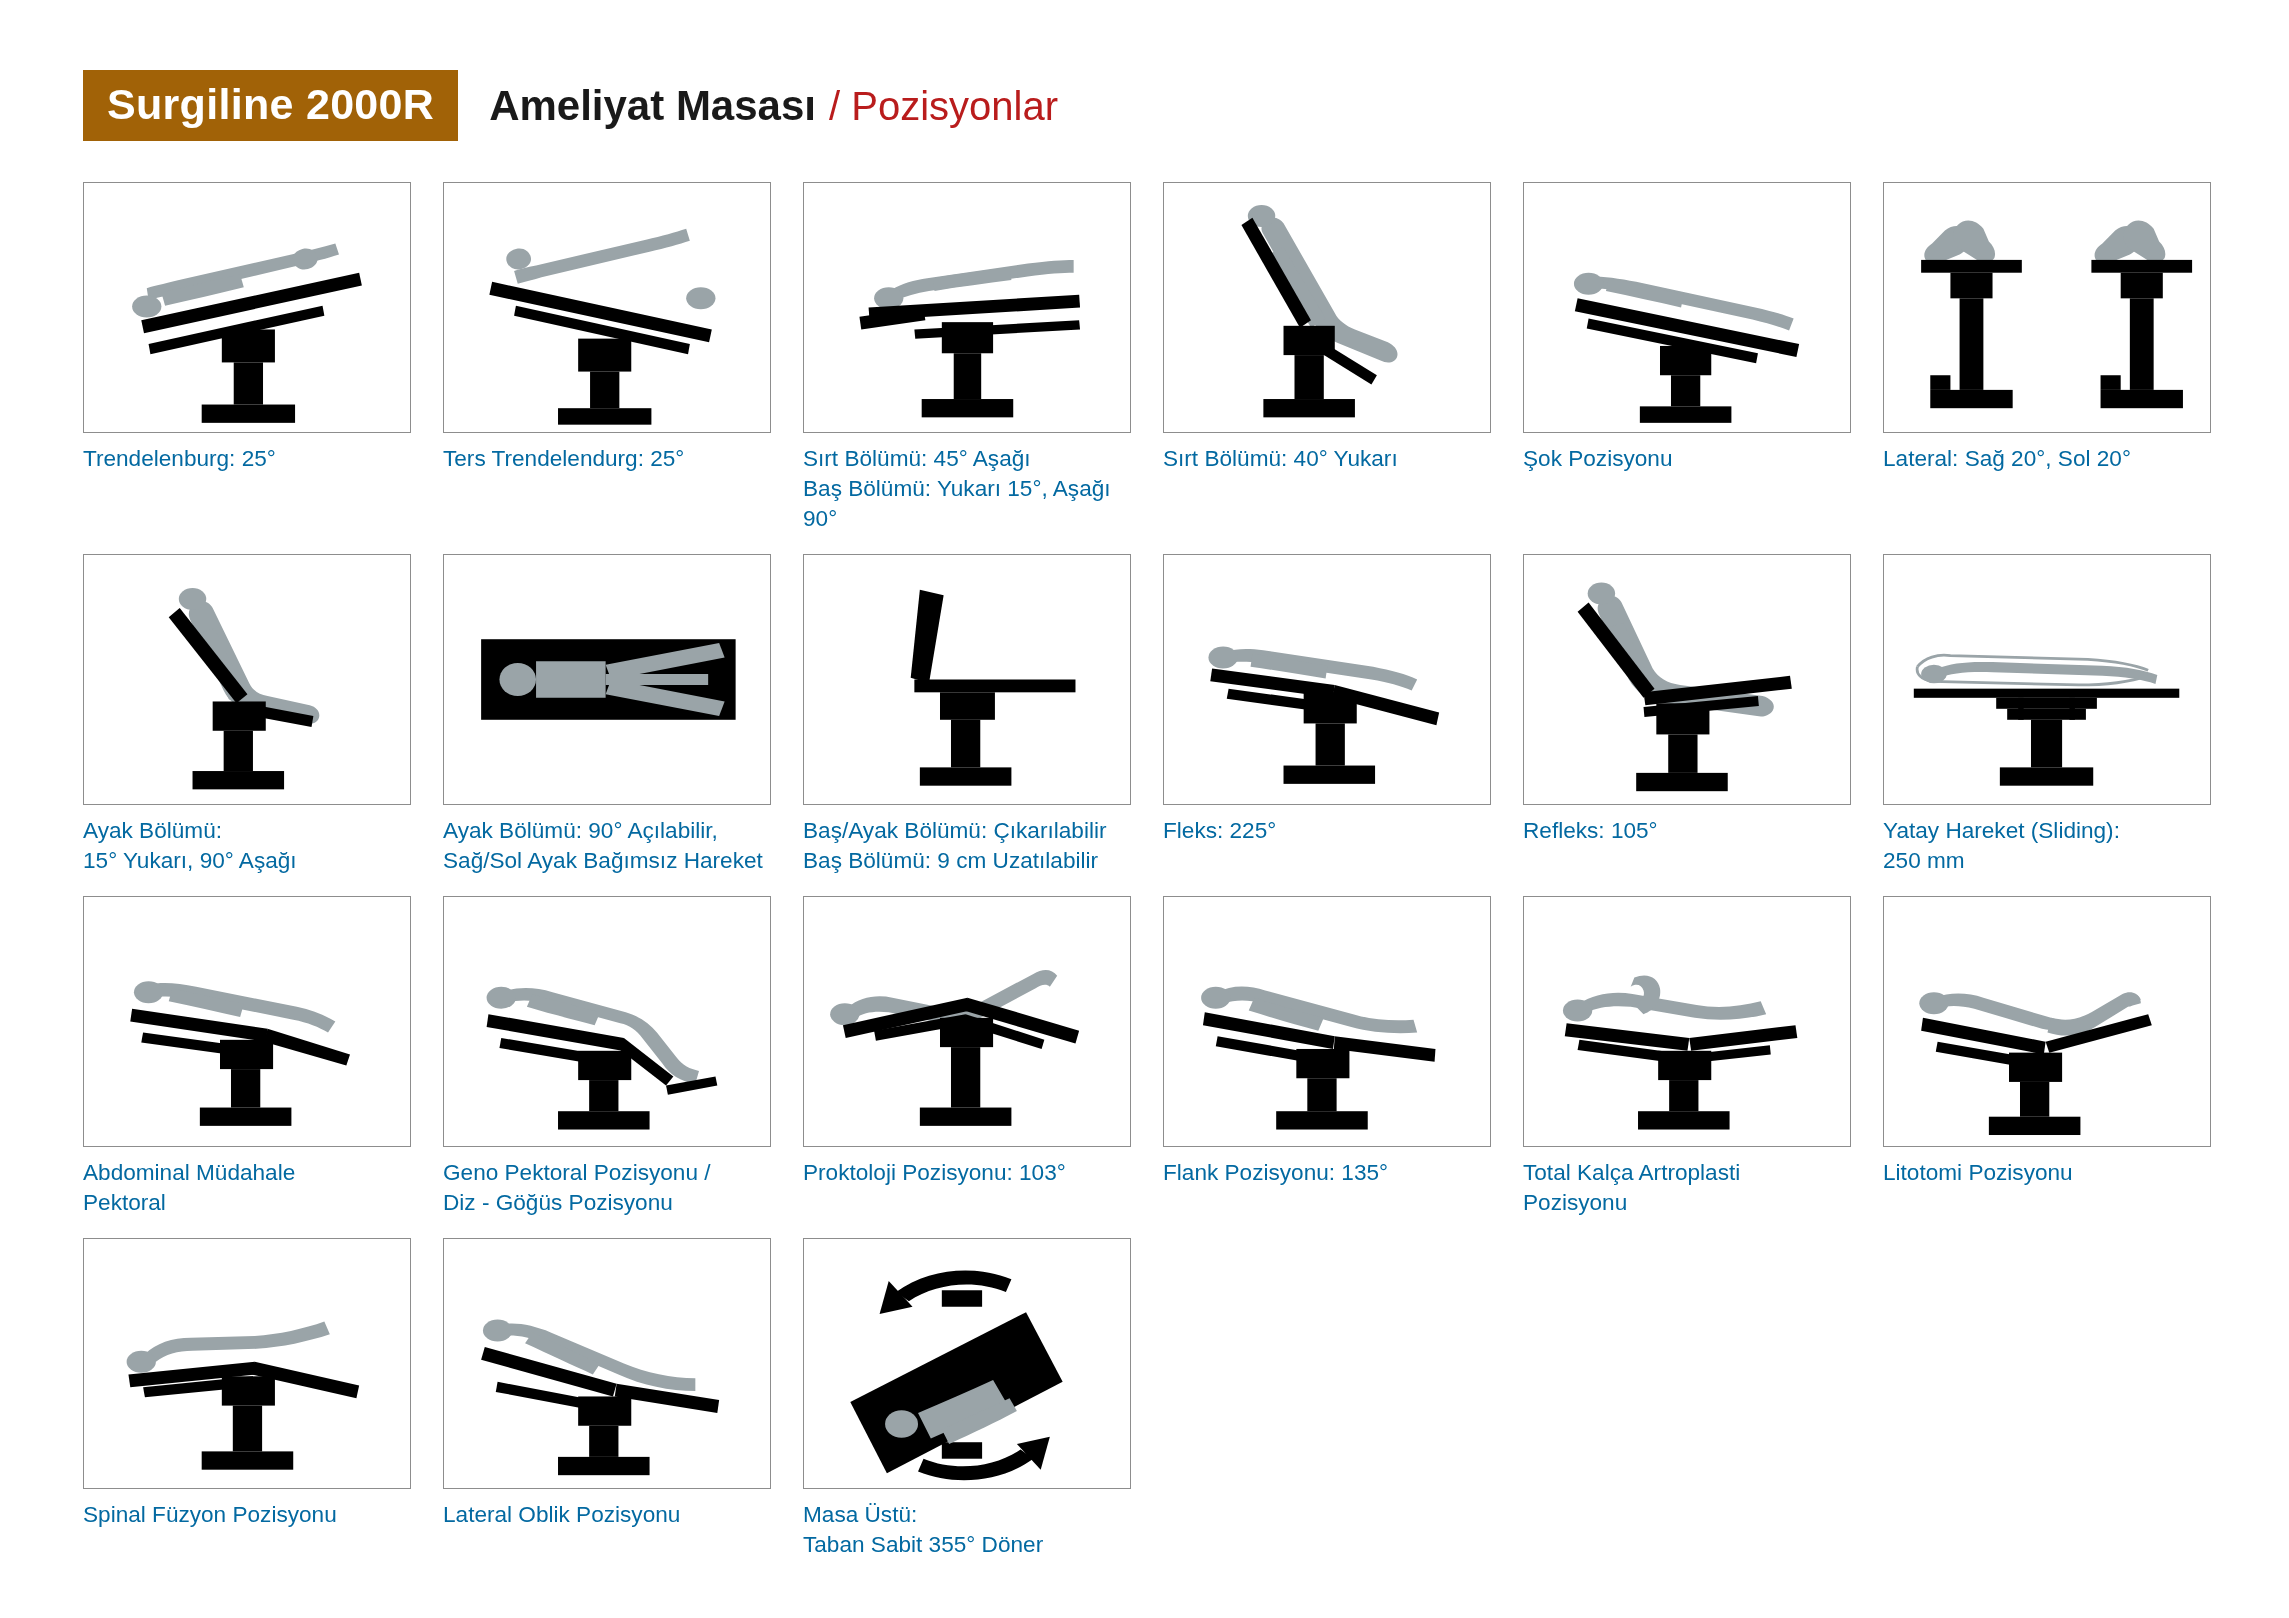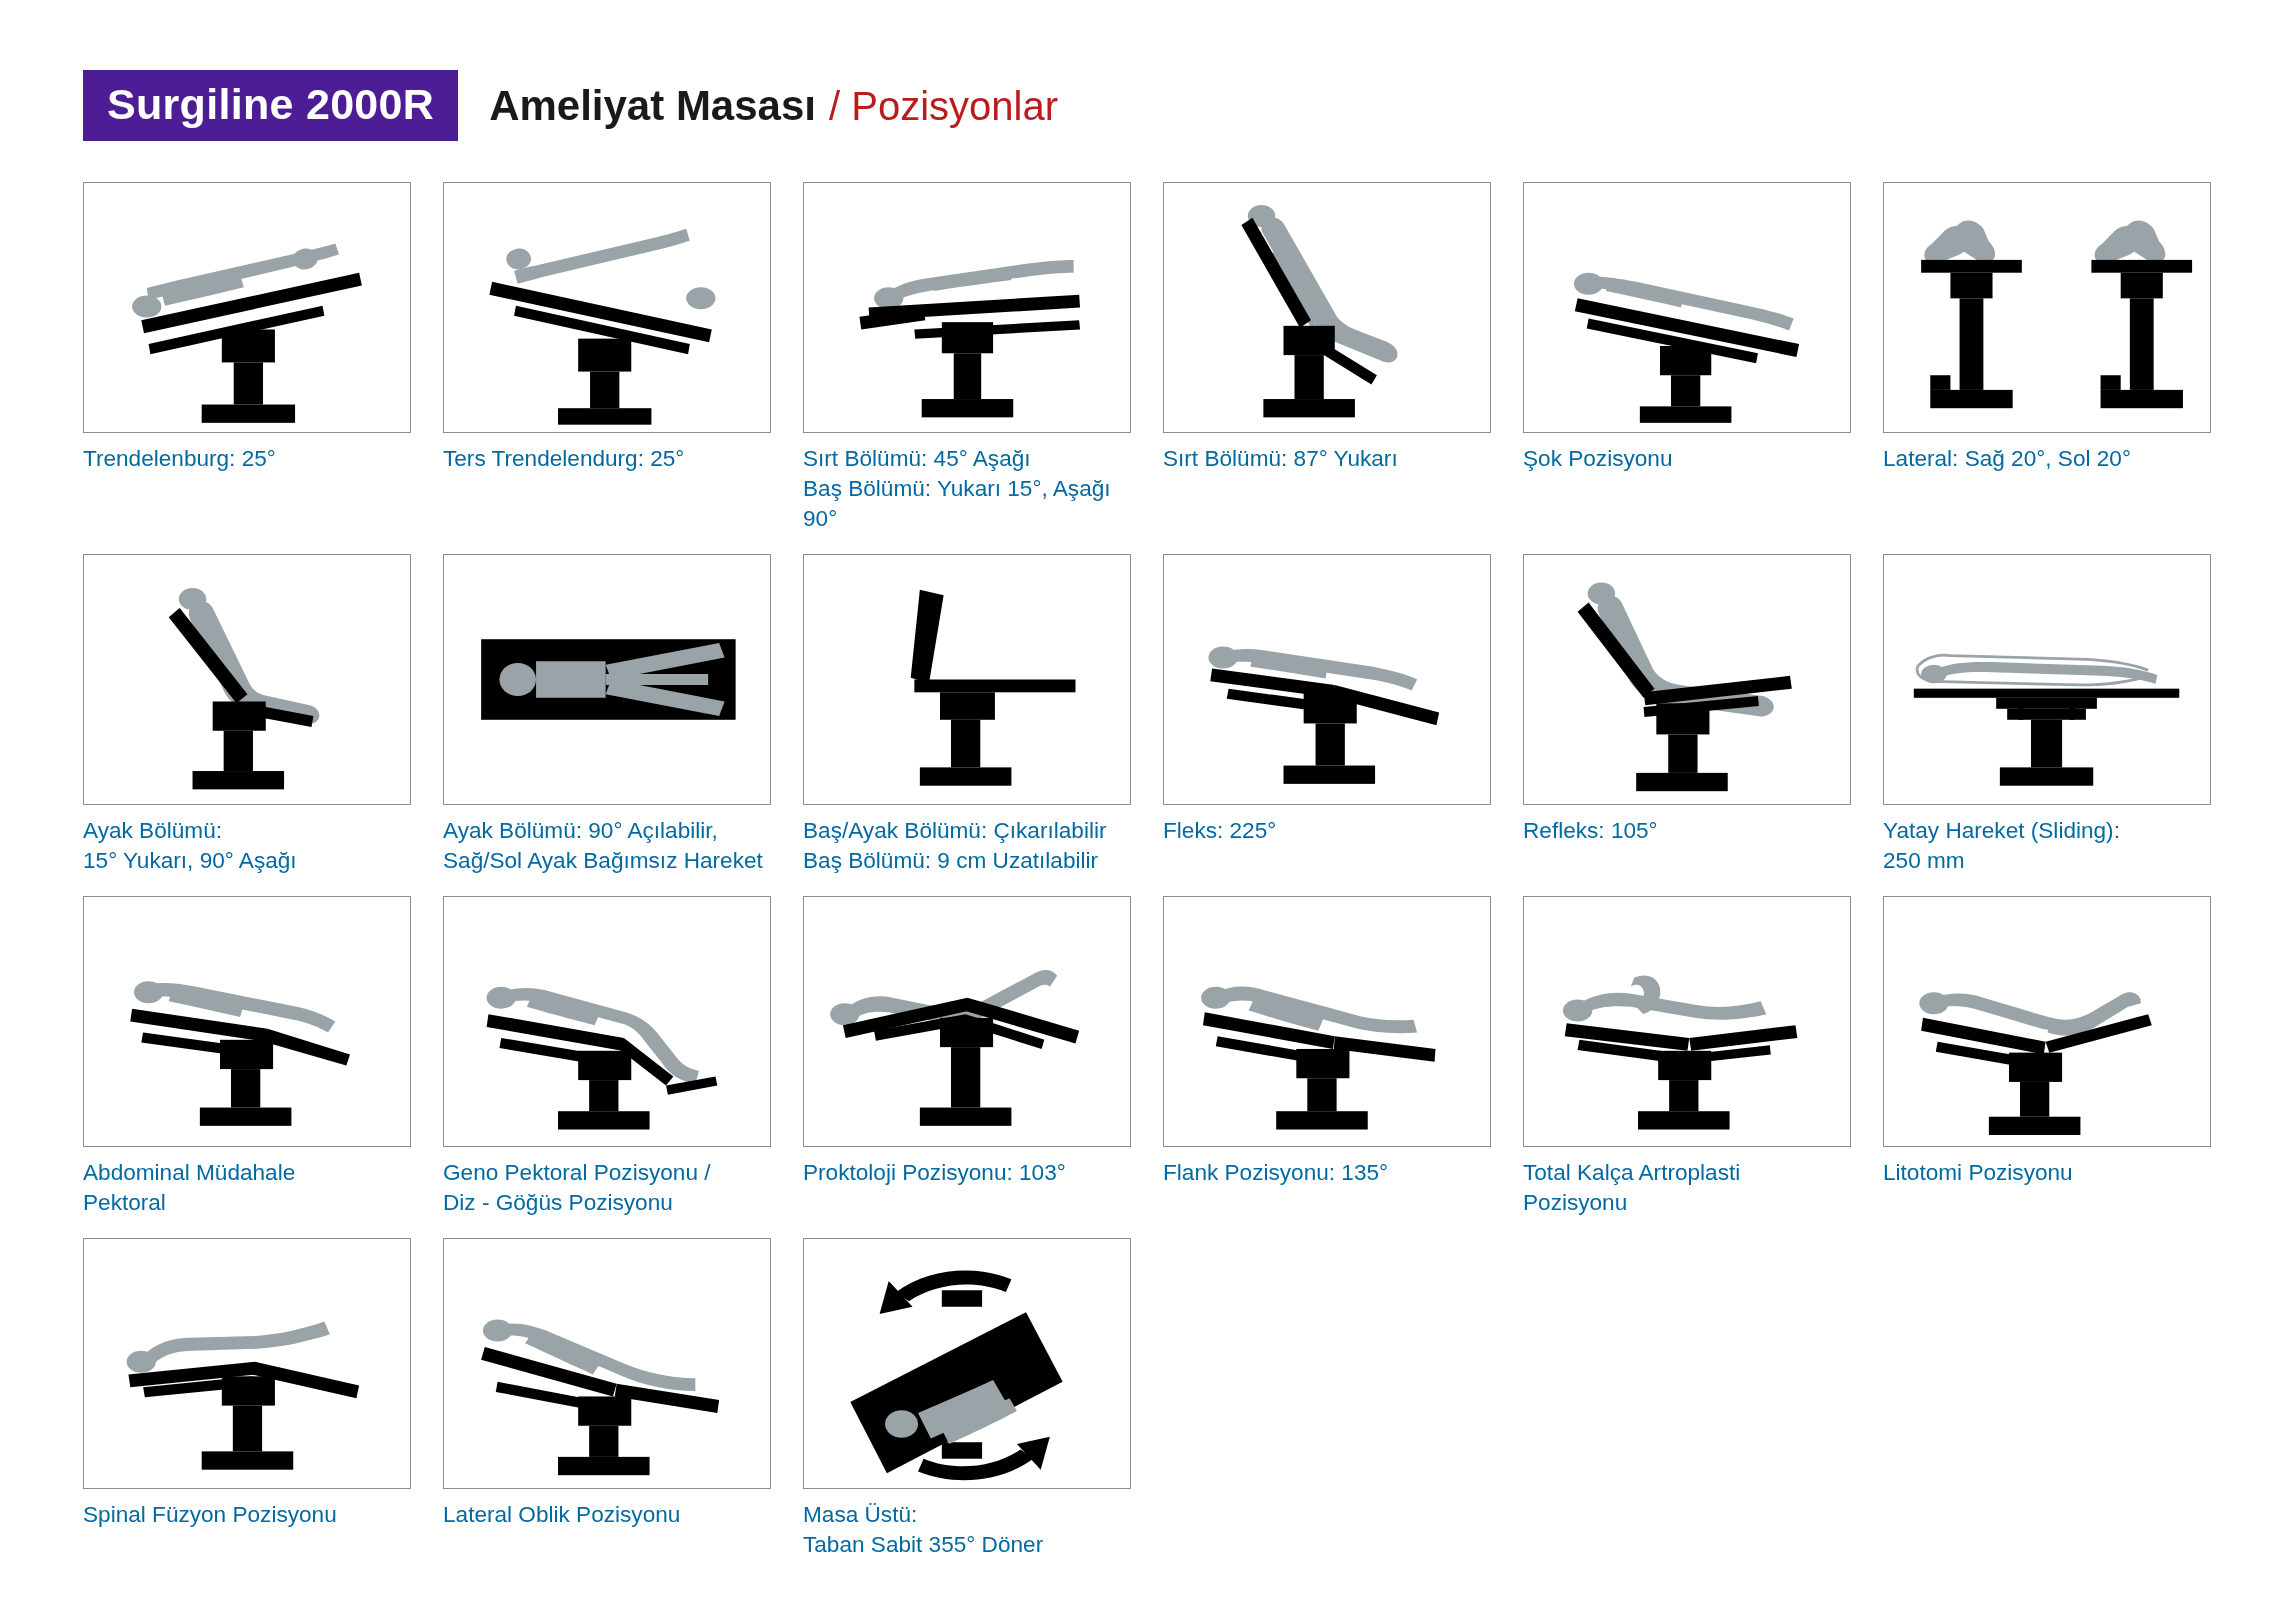--- a/index.html
+++ b/index.html
@@ -24,21 +24,21 @@
 
   
   .header {
     display: flex;
     align-items: center;
     gap: 31px;
     height: 79px;
     margin-left: 0px;
   }
   .brand-badge {
-    background: #4c1d95;
+    background: #a16207;
     color: #ffffff;
     font-size: 43px;
     font-weight: bold;
     letter-spacing: 0.3px;
     padding: 13px 24px 14.8px 24px;
     line-height: 1;
     white-space: nowrap;
   }
   .title-wrap {
     display: flex;
@@ -185,21 +185,21 @@
           <g fill="#000">
             <path d="M96 38 L160 150 L148 158 L84 46 Z"></path>
             <path d="M148 158 L232 210 L226 220 L142 168 Z"></path>
             <rect x="130" y="156" width="56" height="32"></rect>
             <rect x="142" y="188" width="32" height="48"></rect>
             <rect x="108" y="236" width="100" height="20"></rect>
             <path d="M118 92 L178 188 L170 194 L110 98 Z" opacity="0"></path>
           </g>
         </svg>
       </div>
-      <div class="caption">Sırt Bölümü: 87° Yukarı</div>
+      <div class="caption">Sırt Bölümü: 40° Yukarı</div>
     </div>
 
     <div class="cell">
       <div class="thumb">
         <svg viewBox="0 0 355 272">
           <g fill="#9aa4a8">
             <path d="M72 102 c14 0 32 2 50 6 l130 28 c18 4 32 8 42 12 l-5 13 c-10 -4 -24 -8 -40 -12 l-130 -28 c-18 -4 -34 -6 -47 -6 z"></path>
             <ellipse cx="70" cy="110" rx="16" ry="12"></ellipse>
             <path d="M92 104 c28 6 56 12 82 18 l-3 14 c-26 -6 -54 -12 -82 -18 z"></path>
           </g>

